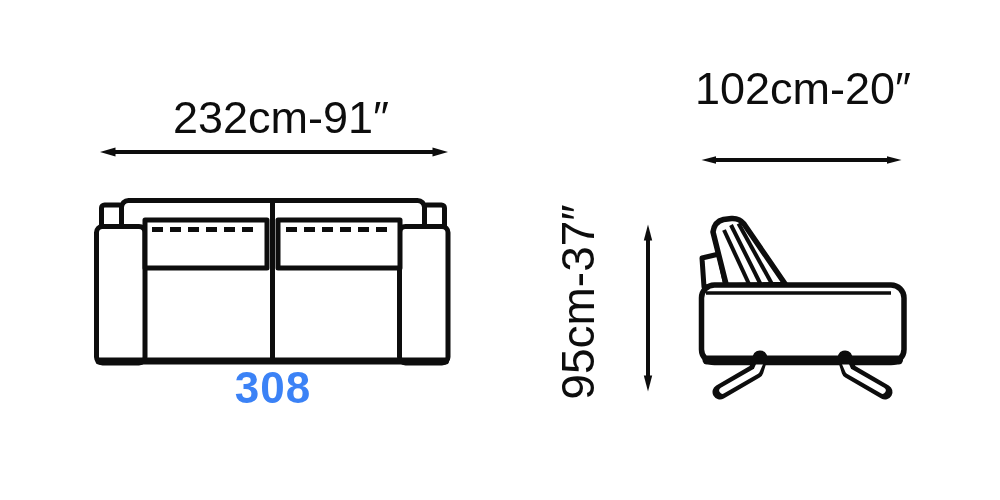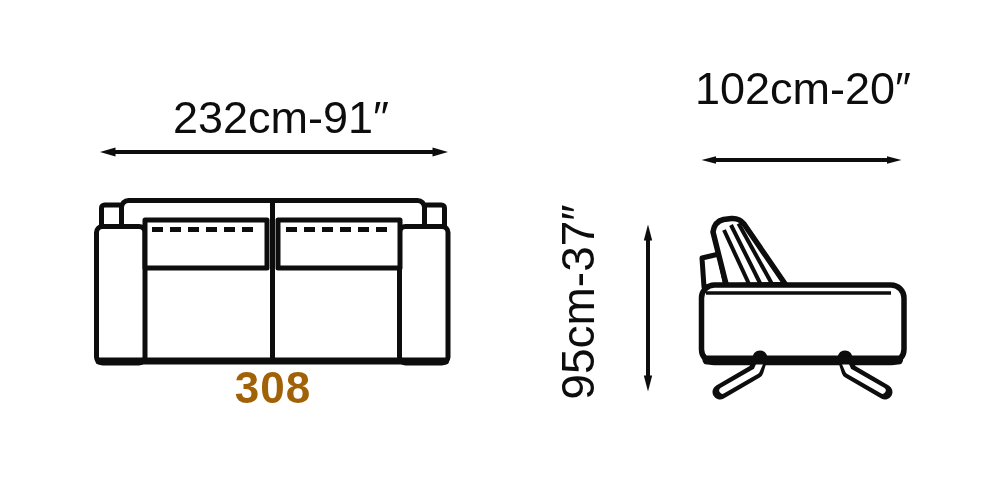--- a/index.html
+++ b/index.html
@@ -18,21 +18,21 @@
     letter-spacing:0px;
     white-space:nowrap;
     transform:translateX(-50%);
   }
   .dim-label.rotated{
     transform:translate(-50%,-50%) rotate(-90deg);
     font-size:46px;
   }
   .model-label{
     position:absolute;
-    color:#a16207;
+    color:#3b82f6;
     font-size:44px;
     font-weight:700;
     line-height:1;
     letter-spacing:1px;
     white-space:nowrap;
     transform:translateX(-50%);
   }
   svg.drawing{position:absolute;left:0;top:0;}
 </style>
 </head>

